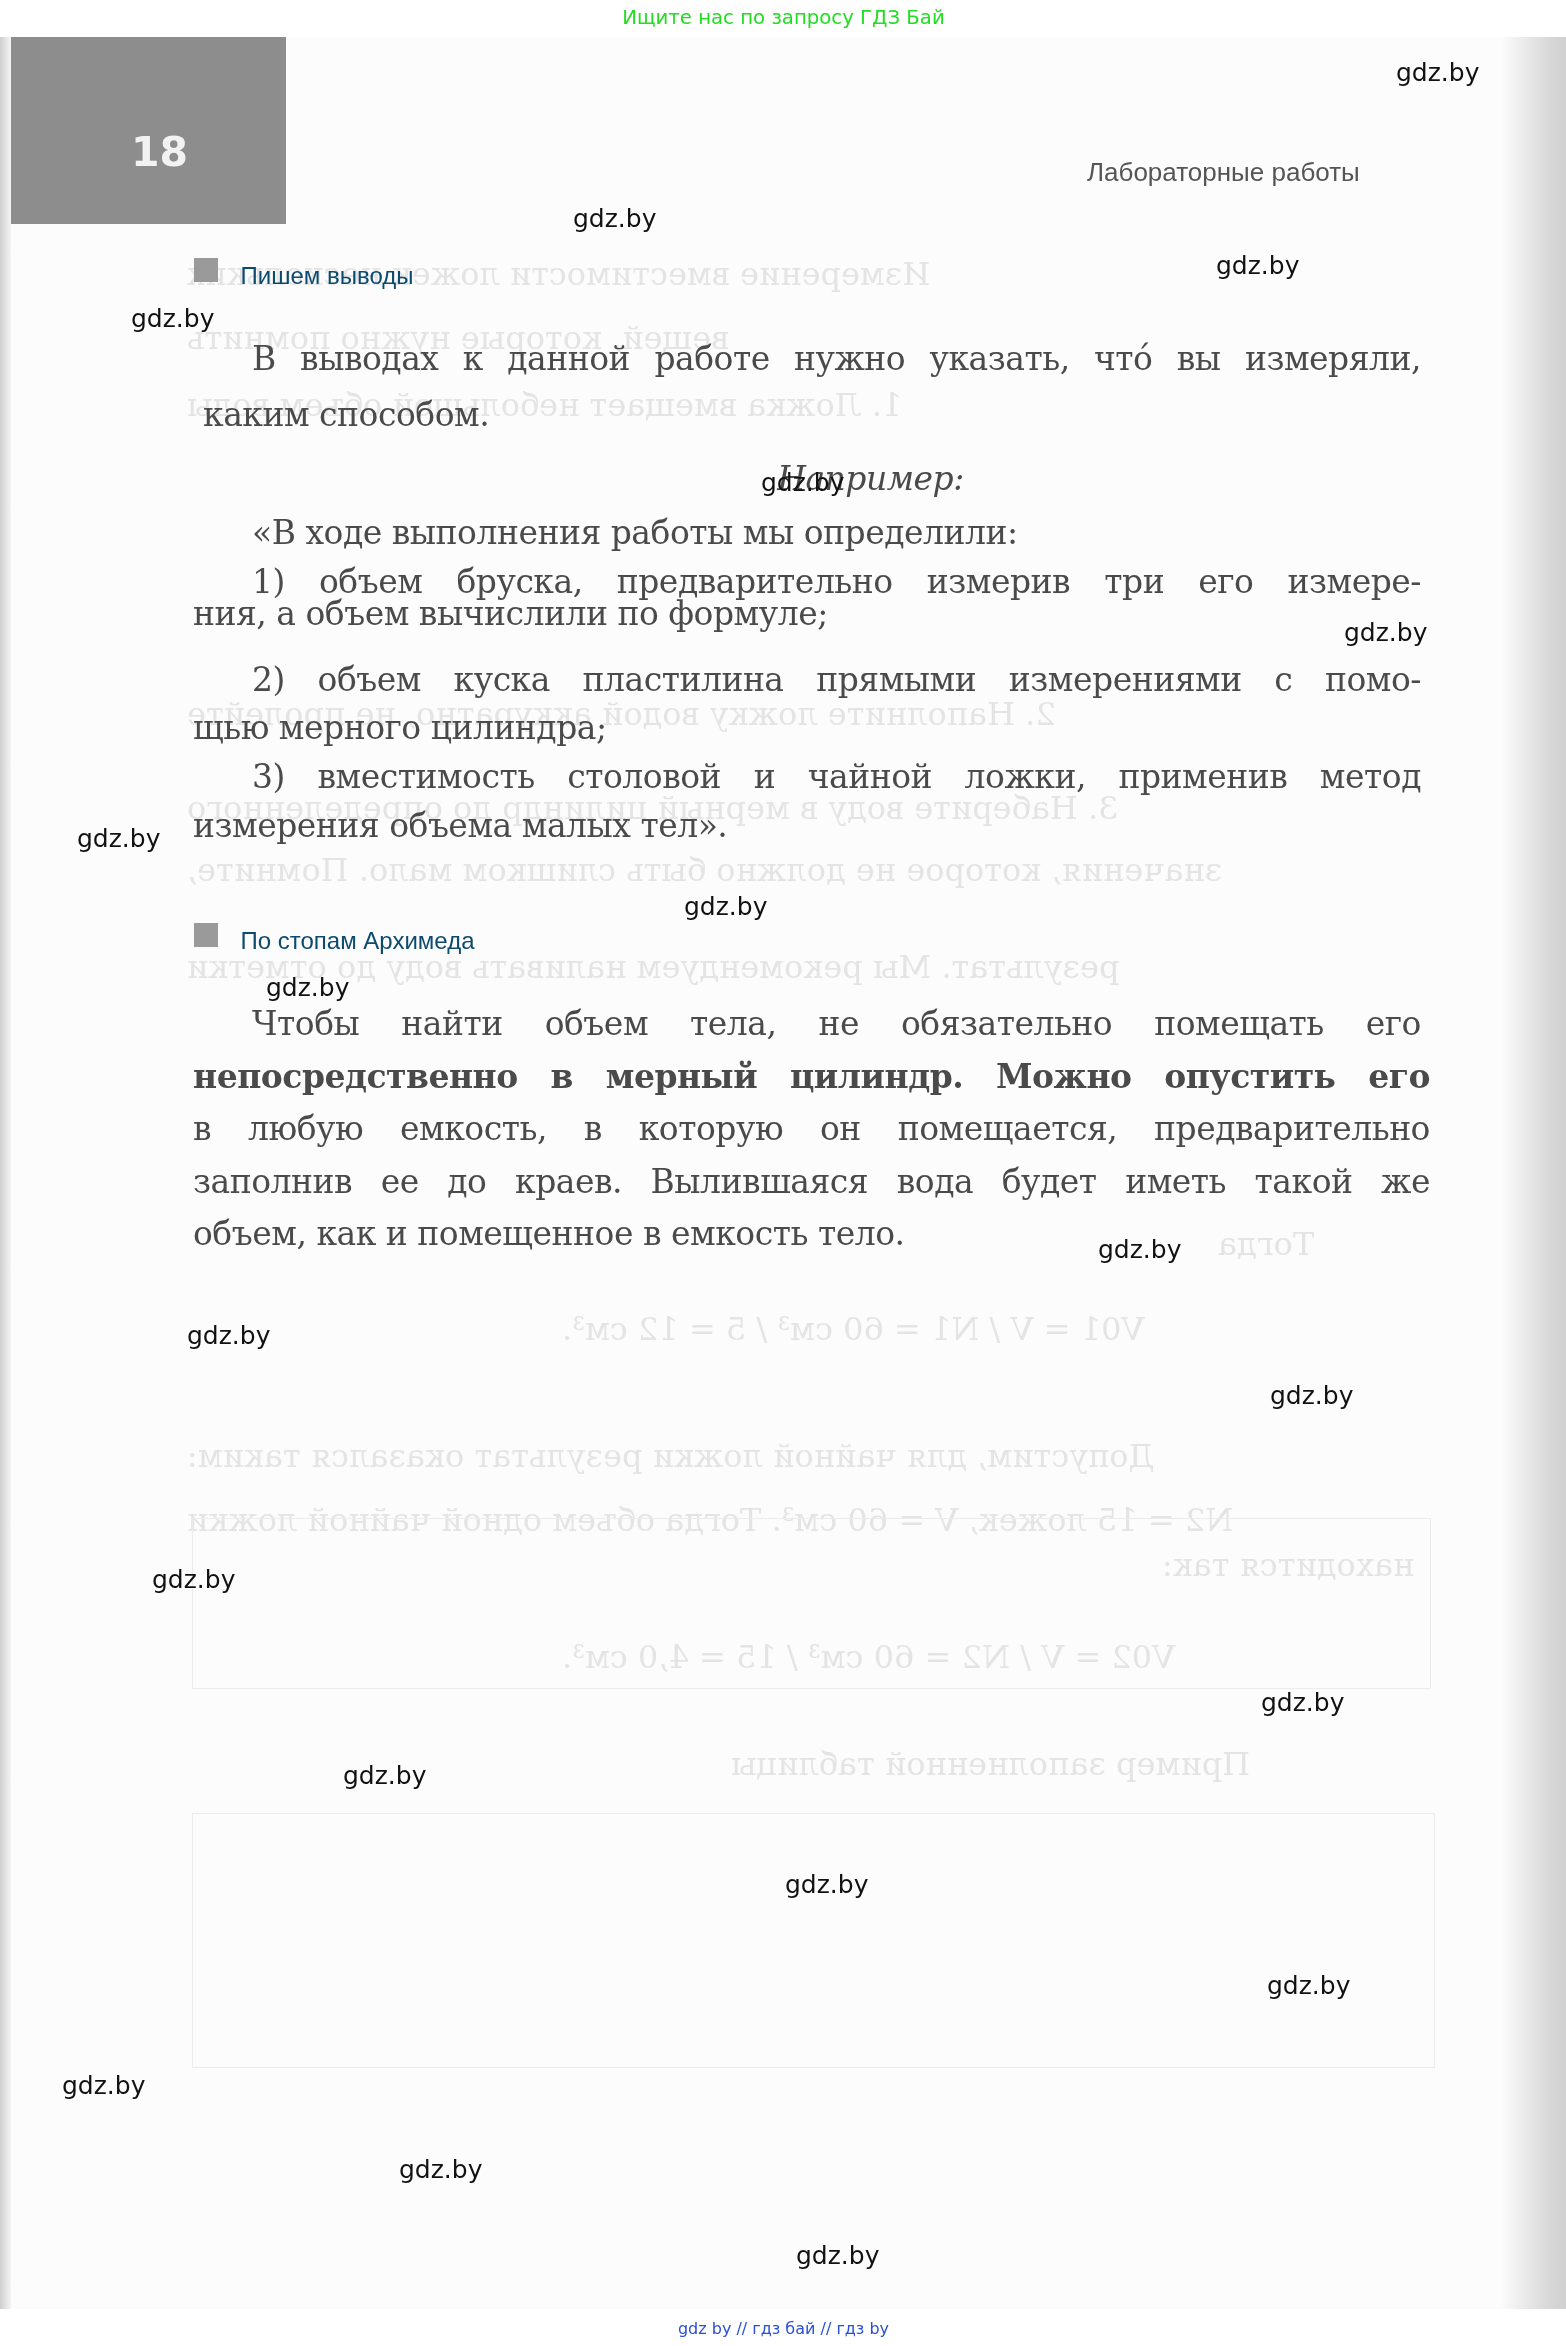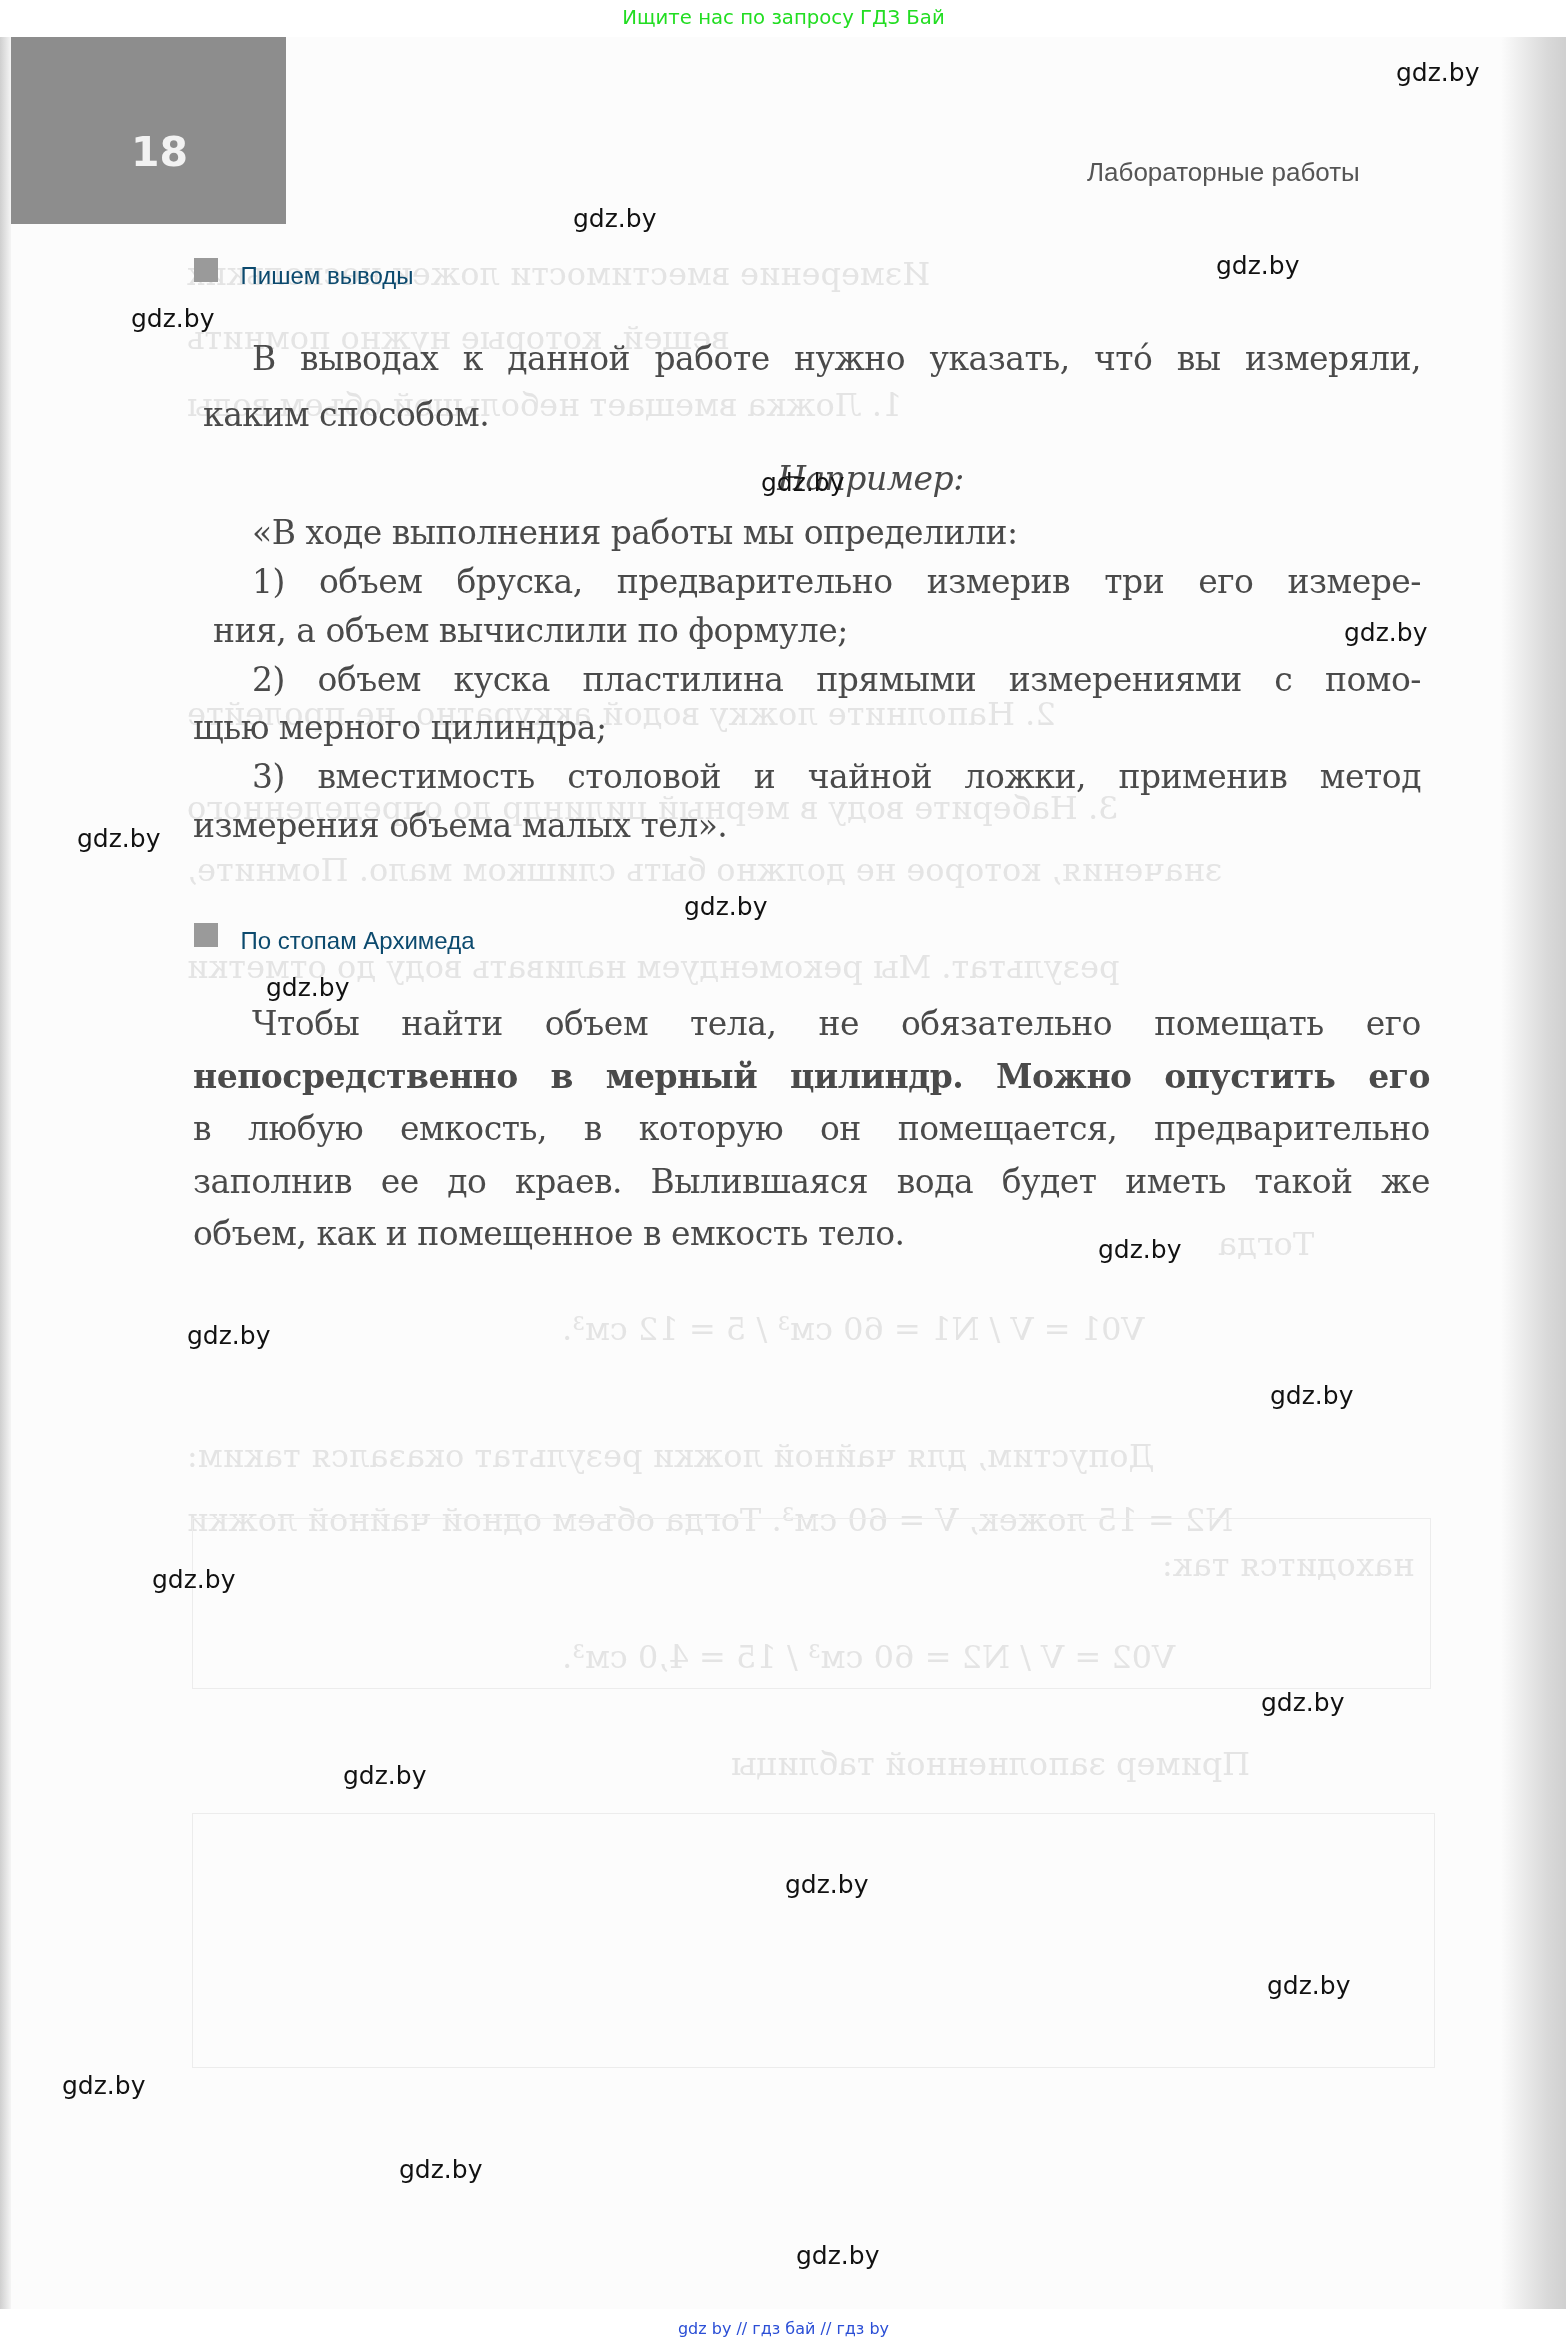--- a/index.html
+++ b/index.html
@@ -111,21 +111,21 @@
 <div class="running-head">Лабораторные работы</div>
 
 <div class="section-head" style="left:194px; top:258px;">
   <span class="bullet"></span><span>Пишем выводы</span>
 </div>
 <div class="text-line indent justify" style="top:339px;">В выводах к данной работе нужно указать, чтó вы измеряли,</div>
 <div class="text-line" style="top:395px;margin-left:10px;">каким способом.</div>
 <div class="text-line indent italic" style="top:459px;">Например:</div>
 <div class="text-line indent" style="top:513px;">«В ходе выполнения работы мы определили:</div>
 <div class="text-line indent justify" style="top:562px;">1) объем бруска, предварительно измерив три его измере-</div>
-<div class="text-line" style="top:611px;margin-left:20px;">ния, а объем вычислили по формуле;</div>
+<div class="text-line" style="top:594px;">ния, а объем вычислили по формуле;</div>
 <div class="text-line indent justify" style="top:660px;">2) объем куска пластилина прямыми измерениями с помо-</div>
 <div class="text-line" style="top:708px;">щью мерного цилиндра;</div>
 <div class="text-line indent justify" style="top:757px;">3) вместимость столовой и чайной ложки, применив метод</div>
 <div class="text-line" style="top:806px;">измерения объема малых тел».</div>
 
 <div class="section-head" style="left:194px; top:923px;">
   <span class="bullet"></span><span>По стопам Архимеда</span>
 </div>
 <div class="text-line indent justify" style="top:1004px;">Чтобы найти объем тела, не обязательно помещать его</div>
 <div class="text-line justify" style="top:1057px;font-weight:bold;">непосредственно в мерный цилиндр. Можно опустить его</div>

